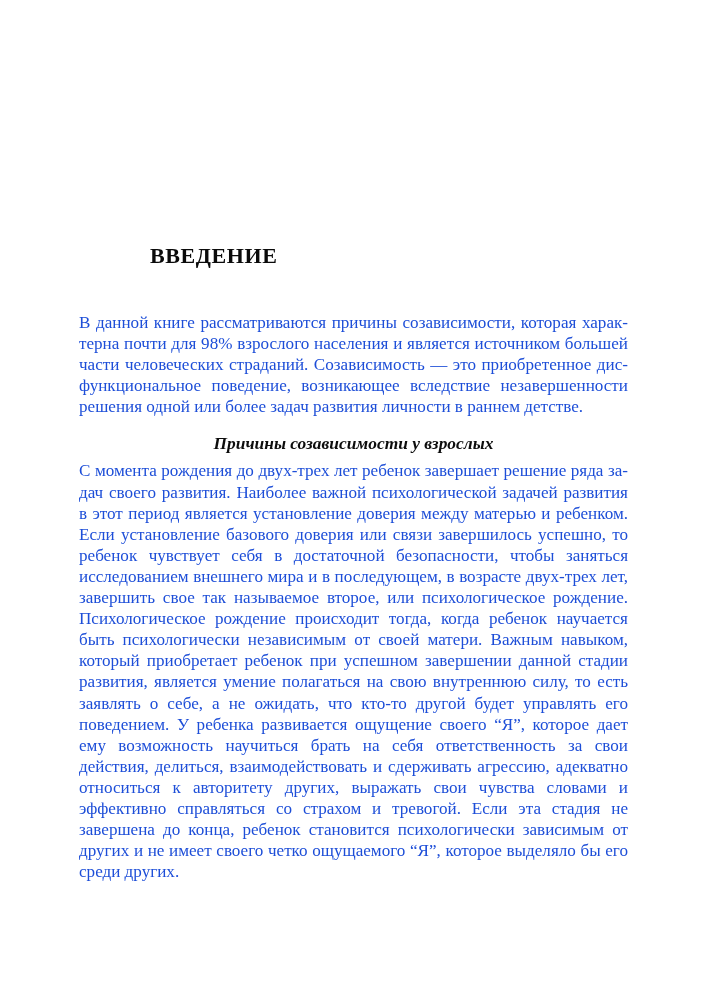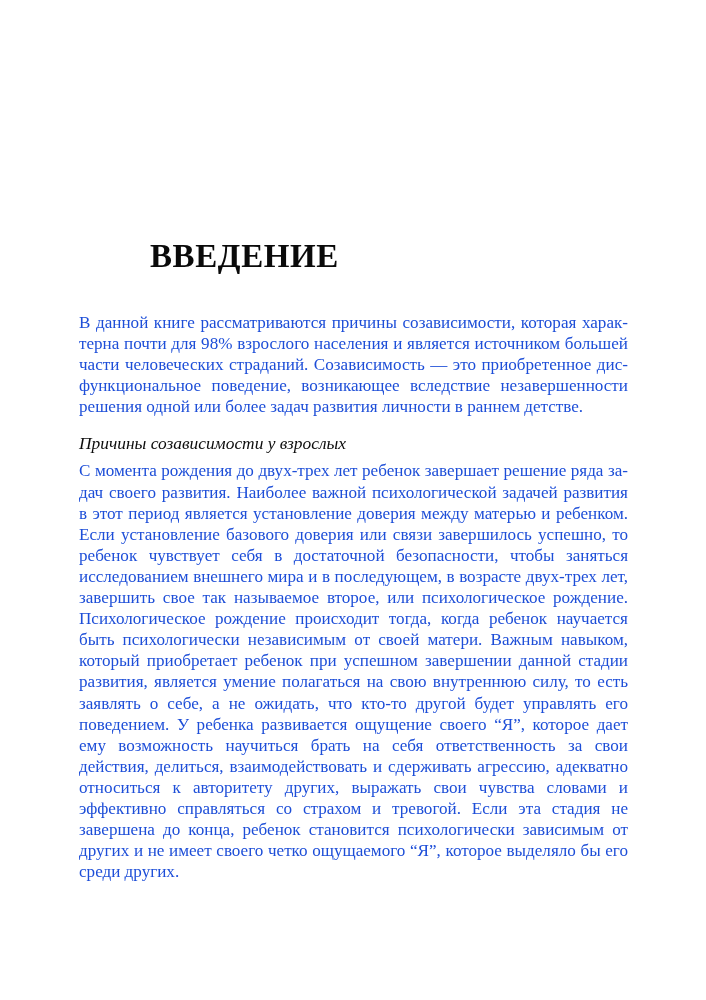--- a/index.html
+++ b/index.html
@@ -24,21 +24,21 @@
     overflow: hidden;
     box-sizing: border-box;
   }
 
   
   .chapter-heading {
     position: absolute;
     left: 150px;
     top: 240px;
     font-family: "Liberation Serif", "DejaVu Serif", serif;
-    font-size: 33px;
+    font-size: 22px;
     font-weight: bold;
     letter-spacing: 0.6px;
     line-height: 32px;
     color: #0a0a0a;
     margin: 0;
     white-space: nowrap;
   }
 
   
   .text-column {
@@ -59,23 +59,23 @@
   }
 
   .body-paragraph + .body-paragraph {
     margin-top: 0;
   }
 
   .section-subheading {
     margin: 16px 0 6px 0;
     font-size: 17.4px;
     line-height: 21px;
-    font-weight: normal;
+    font-weight: bold;
     font-style: italic;
-    text-align: left;
+    text-align: center;
     color: #0d0d0d;
   }
 
   .lead-italic {
     font-style: italic;
   }
 
   
   .closing-paragraph {
     margin-top: 14px;

